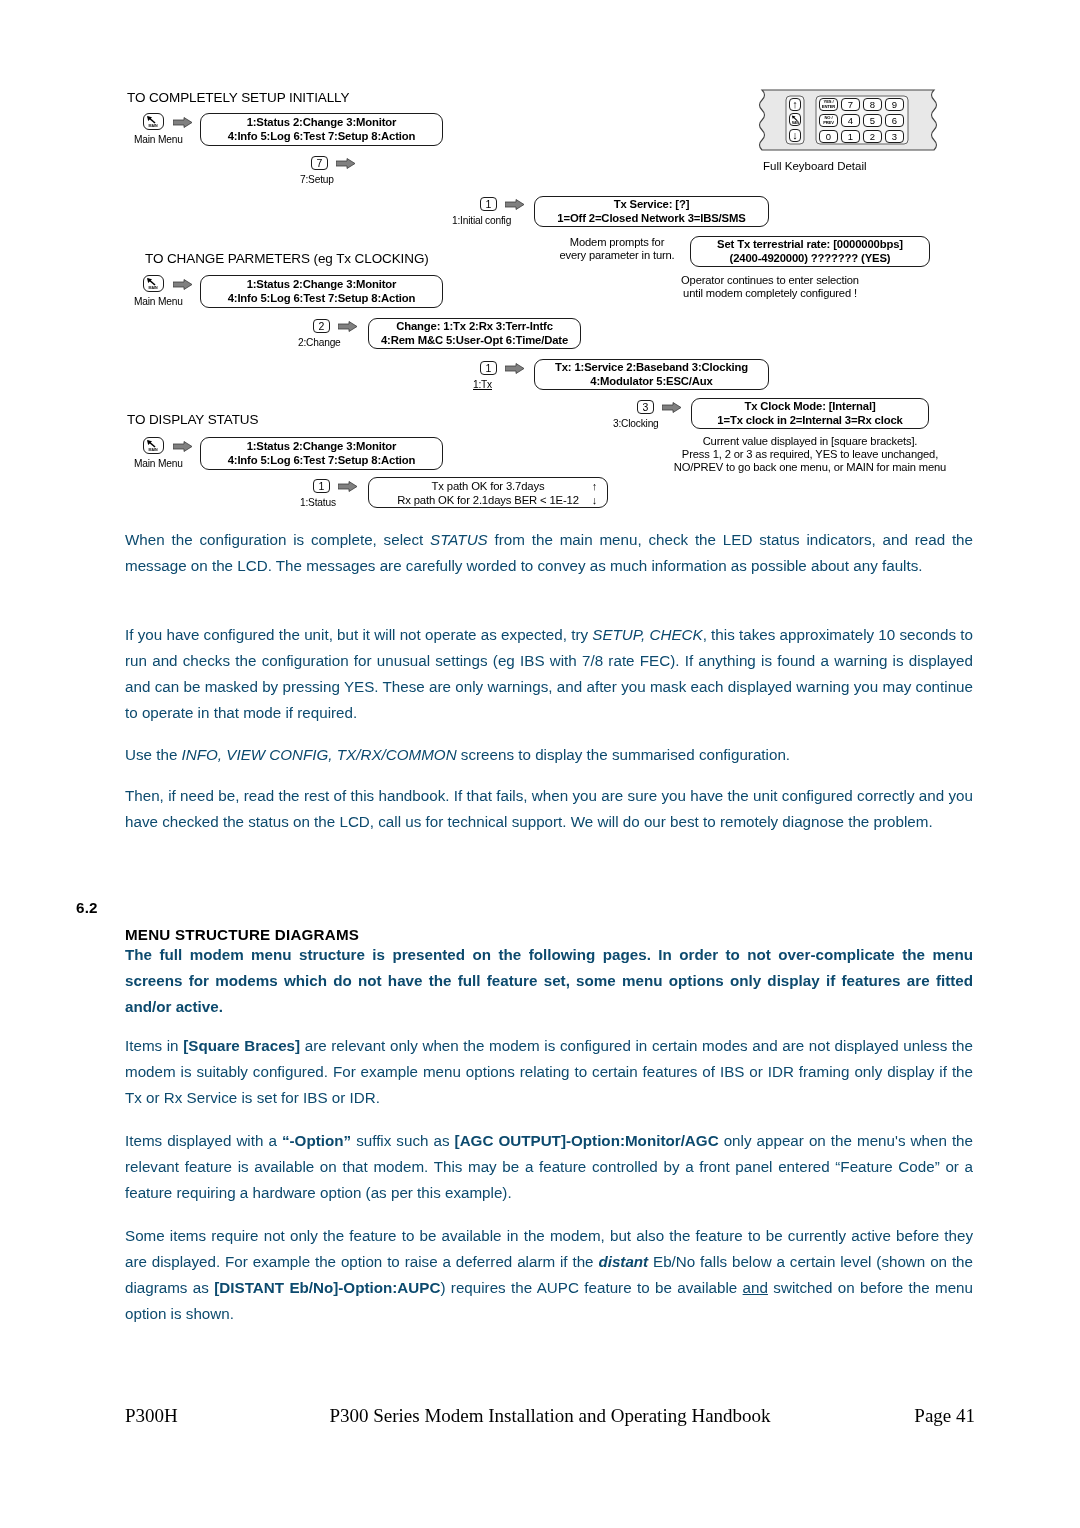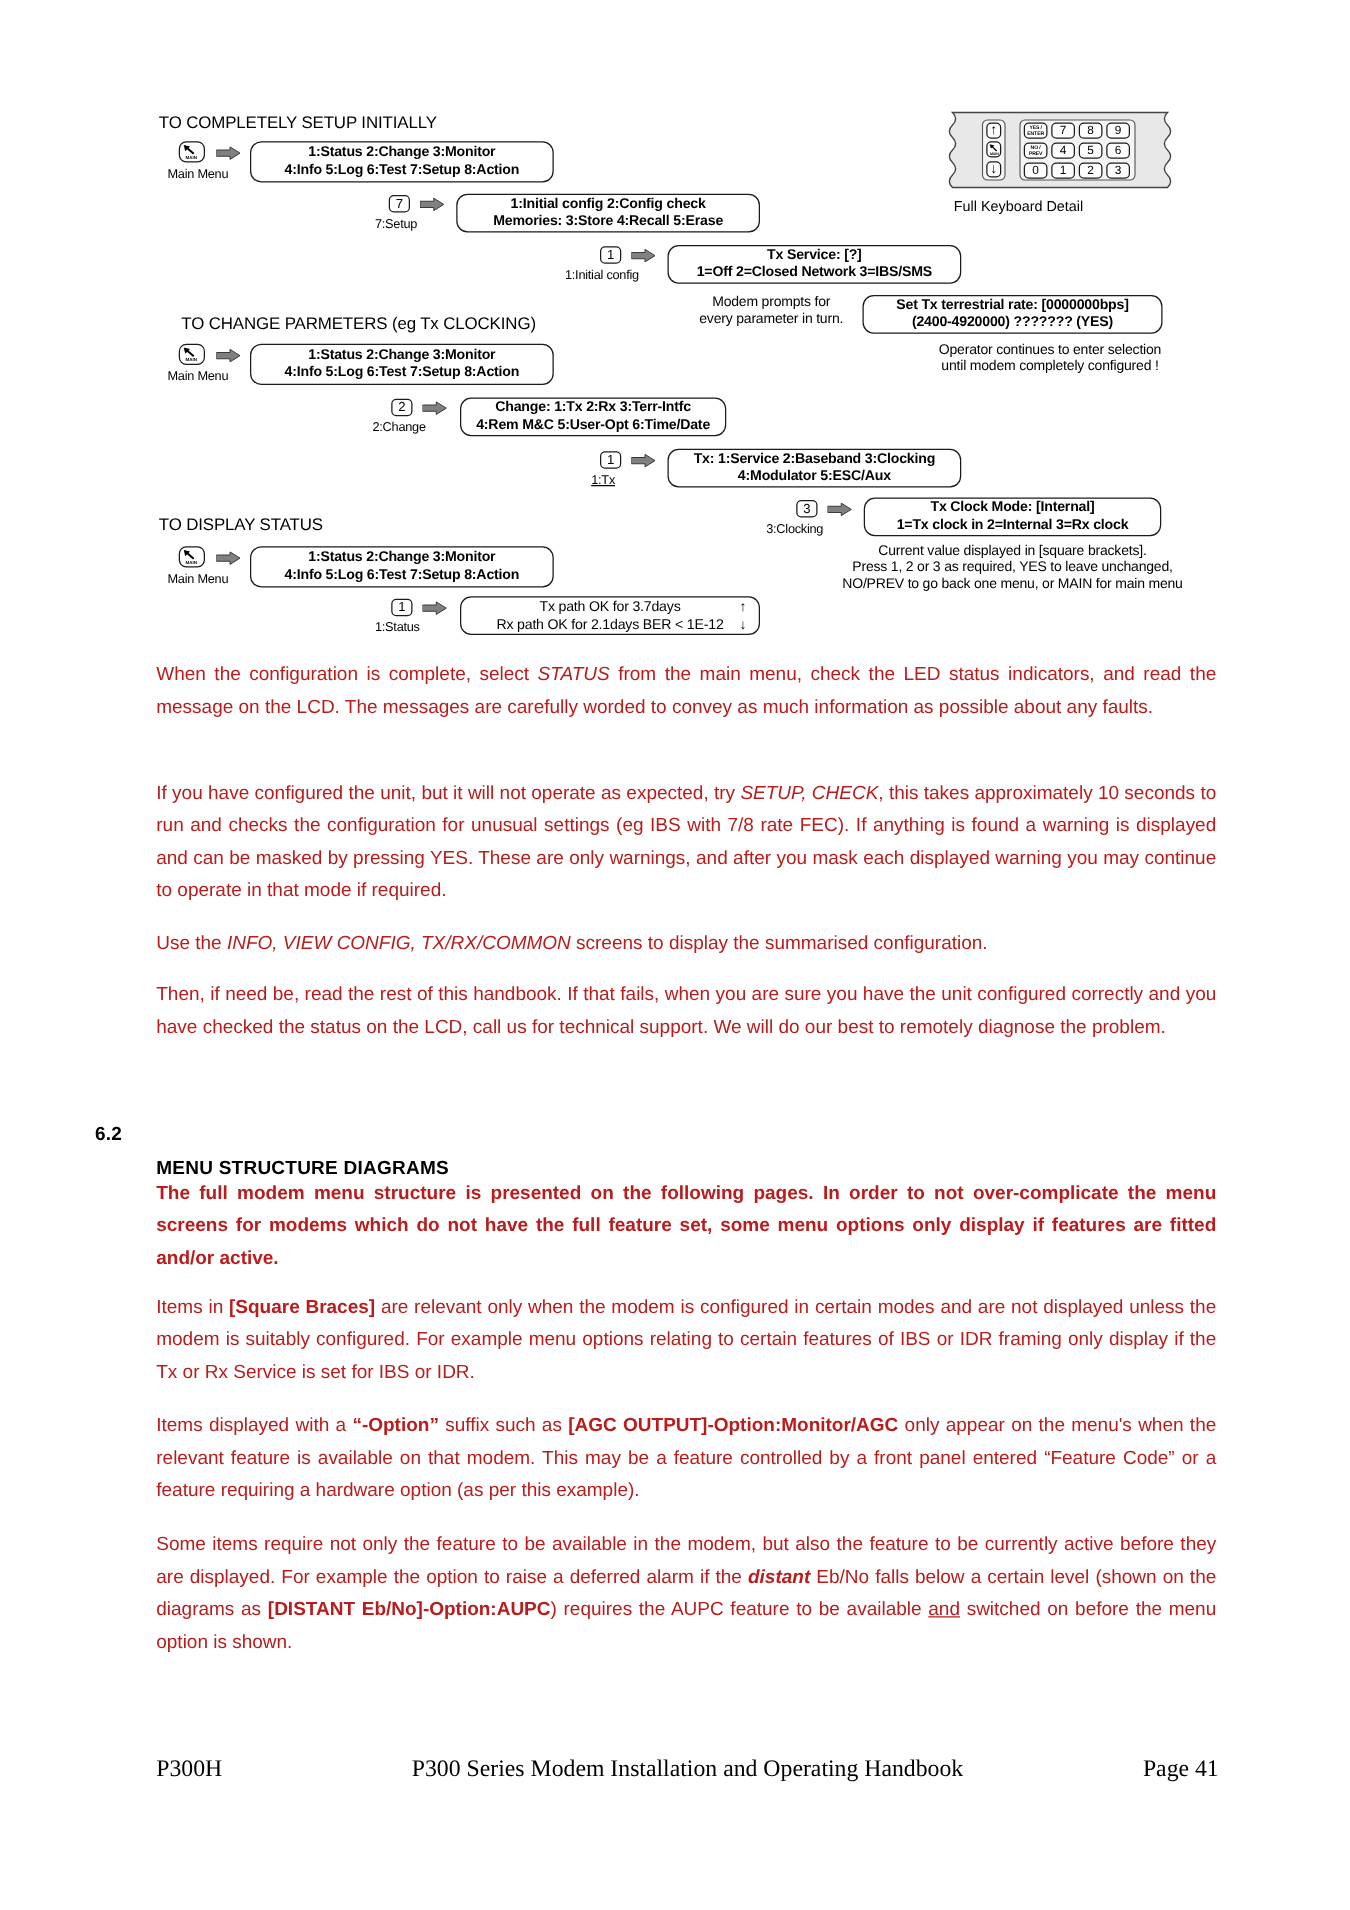--- a/index.html
+++ b/index.html
@@ -154,21 +154,21 @@
   .kb-key.arrow { font-size: 11px; font-weight: bold; }
 
   
   .para {
     position: absolute;
     left: 125px;
     width: 848px;
     font-size: 15.2px;
     line-height: 26px;
     text-align: justify;
-    color: #b91c1c;
+    color: #0c4a6e;
     font-family: "Liberation Sans", sans-serif;
   }
   .para i { font-style: italic; }
   .para b { font-weight: bold; }
   .para u { text-decoration: underline; }
 
   .section-num {
     position: absolute;
     left: 76px;
     font-size: 15.2px;
@@ -224,24 +224,20 @@
     <span class="l2">4:Info  5:Log  6:Test  7:Setup  8:Action</span>
   </div>
 
   <div class="keycap" style="left:311px; top:156px;">7</div>
   <div class="keycap-label" style="left:300px; top:174px;">7:Setup</div>
   <div class="blockarrow" style="left:336px; top:158px;">
     <svg width="20" height="11" viewBox="0 0 20 11">
       <path d="M0 3 L11 3 L11 0.5 L19 5.5 L11 10.5 L11 8 L0 8 Z" fill="#808080" stroke="#3a3a3a" stroke-width="0.8"></path>
     </svg>
   </div>
-  <div class="lcd-box" style="left:365px; top:155px; width:243px; height:31px;">
-    <span class="l1">1:Initial config  2:Config check</span>
-    <span class="l2">Memories: 3:Store  4:Recall  5:Erase</span>
-  </div>
 
   <div class="keycap" style="left:480px; top:197px;">1</div>
   <div class="keycap-label" style="left:452px; top:215px;">1:Initial config</div>
   <div class="blockarrow" style="left:505px; top:199px;">
     <svg width="20" height="11" viewBox="0 0 20 11">
       <path d="M0 3 L11 3 L11 0.5 L19 5.5 L11 10.5 L11 8 L0 8 Z" fill="#808080" stroke="#3a3a3a" stroke-width="0.8"></path>
     </svg>
   </div>
   <div class="lcd-box" style="left:534px; top:196px; width:235px; height:31px;">
     <span class="l1">Tx Service: [?]</span>
@@ -251,21 +247,21 @@
   <div class="dgm-note" style="left:542px; top:236px; width:150px;">
     <span>Modem prompts for</span><br>
     <span>every parameter in turn.</span>
   </div>
 
   <div class="lcd-box" style="left:690px; top:236px; width:240px; height:31px;">
     <span class="l1">Set Tx terrestrial rate: [0000000bps]</span>
     <span class="l2">(2400-4920000) ??????? (YES)</span>
   </div>
 
-  <div class="dgm-note" style="left:720px; top:274px; width:240px;text-align:center;">
+  <div class="dgm-note" style="left:650px; top:274px; width:240px;text-align:center;">
     <span>Operator continues to enter selection</span><br>
     <span>until modem completely configured !</span>
   </div>
 
   <div class="dgm-heading" style="left:127px; top:251px;margin-left:18px;">TO CHANGE PARMETERS (eg Tx CLOCKING)</div>
 
   <div class="mainkey" style="left:143px; top:275px;">
     <svg width="18" height="14" viewBox="0 0 18 14">
       <path d="M4 3 L11 9" stroke="#000" stroke-width="1.6" fill="none"></path>
       <path d="M3 2 L8 3.2 L4.2 7 Z" fill="#000"></path>

